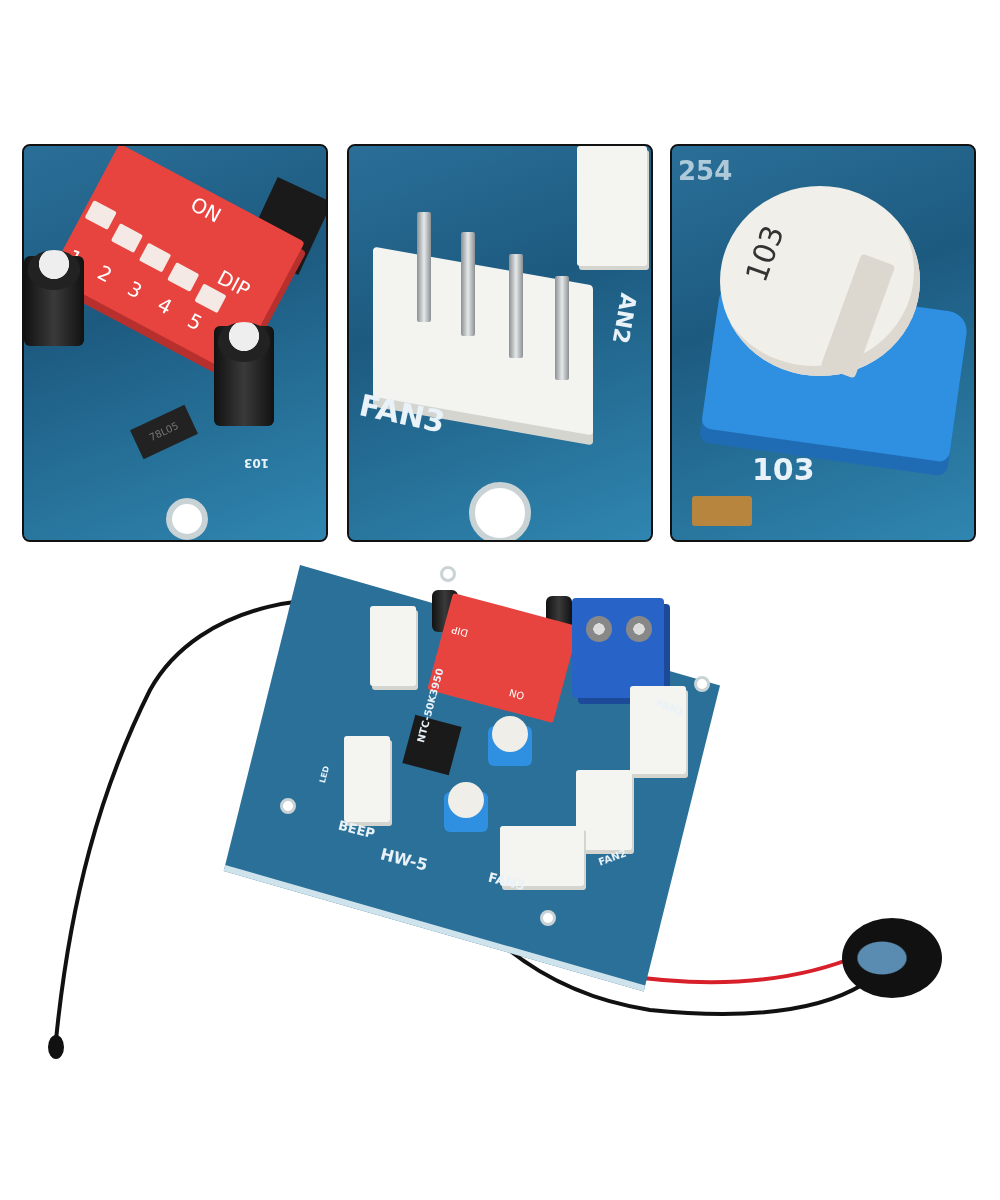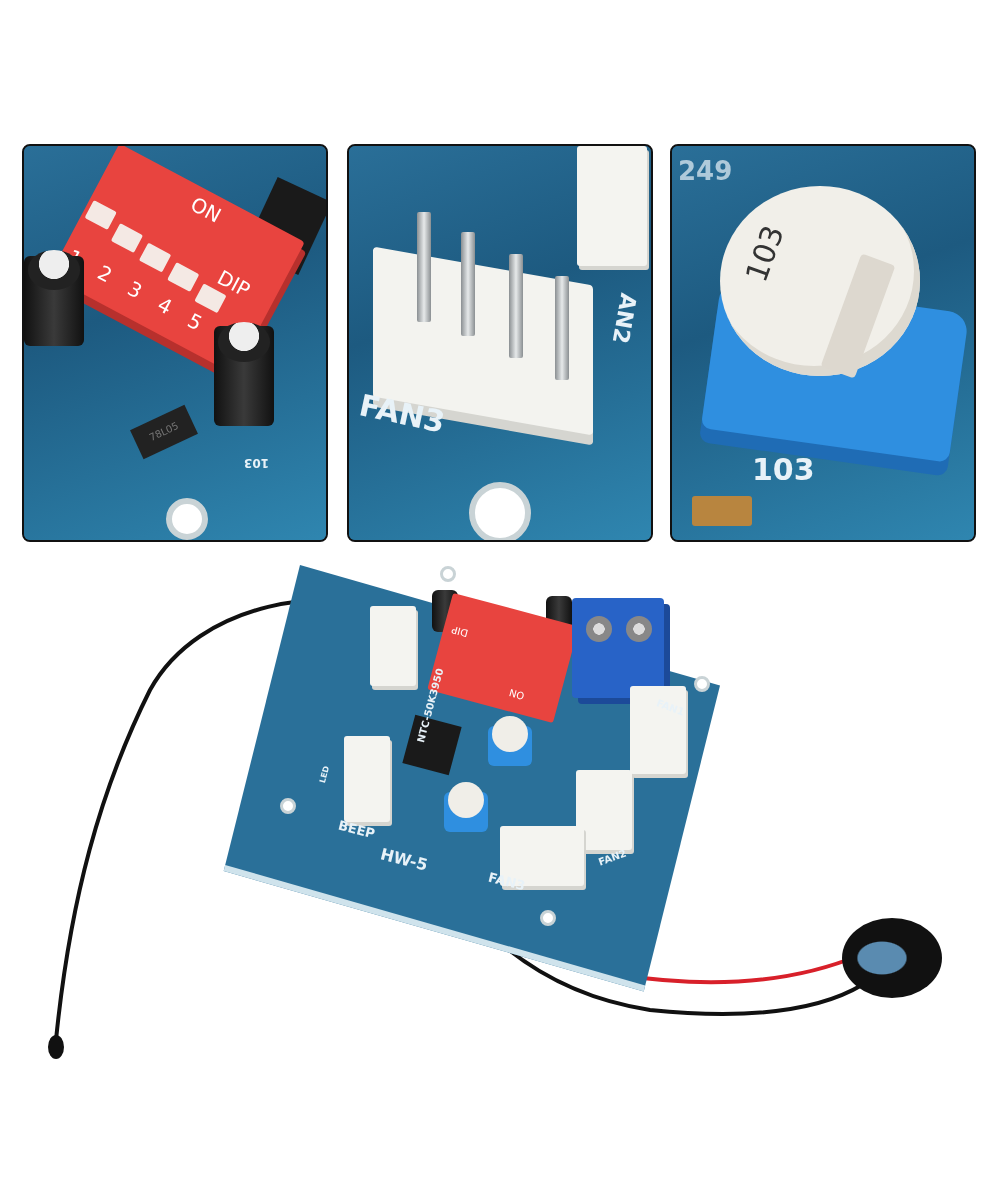--- a/index.html
+++ b/index.html
@@ -74,21 +74,21 @@
   <div class="pin" style="left:160px;top:108px;height:104px;"></div>
   <div class="pin" style="left:206px;top:130px;height:104px;"></div>
   <div class="conn" style="left:228px;top:0;width:70px;height:120px;"></div>
   <span class="silk" style="left:10px;top:250px;font-size:30px;transform:rotate(12deg);">FAN3</span>
   <span class="silk" style="left:250px;top:160px;font-size:22px;transform:rotate(100deg);">AN2</span>
   <div class="hole" style="left:120px;top:336px;width:50px;height:50px;"></div>
 </div>
 
 <div class="panel p3">
   <div class="pcb-bg"></div>
-  <span class="silk" style="left:6px;top:10px;font-size:26px;opacity:.7;">249</span>
+  <span class="silk" style="left:6px;top:10px;font-size:26px;opacity:.7;">254</span>
   <div class="pot-base"></div>
   <div class="pot-top">
     <div class="pot-slot"></div>
     <span style="position:absolute;left:16px;top:50px;font-size:30px;color:#333;transform:rotate(-70deg);">103</span>
   </div>
   <span class="silk" style="left:80px;top:306px;font-size:30px;">103</span>
   <div style="position:absolute;left:20px;top:350px;width:60px;height:30px;background:#b8853f;border-radius:3px;"></div>
 </div>
 
 <svg class="wires" width="1000" height="1200">

